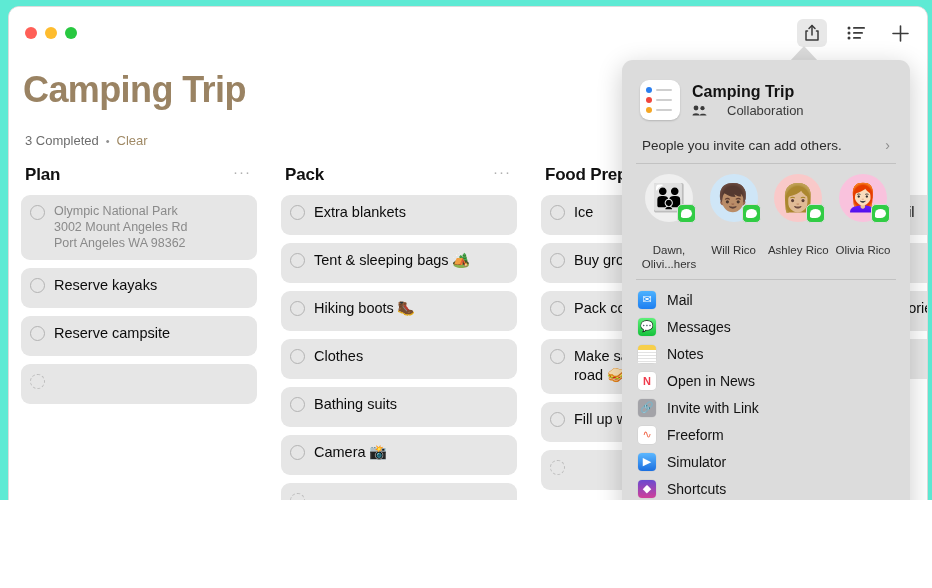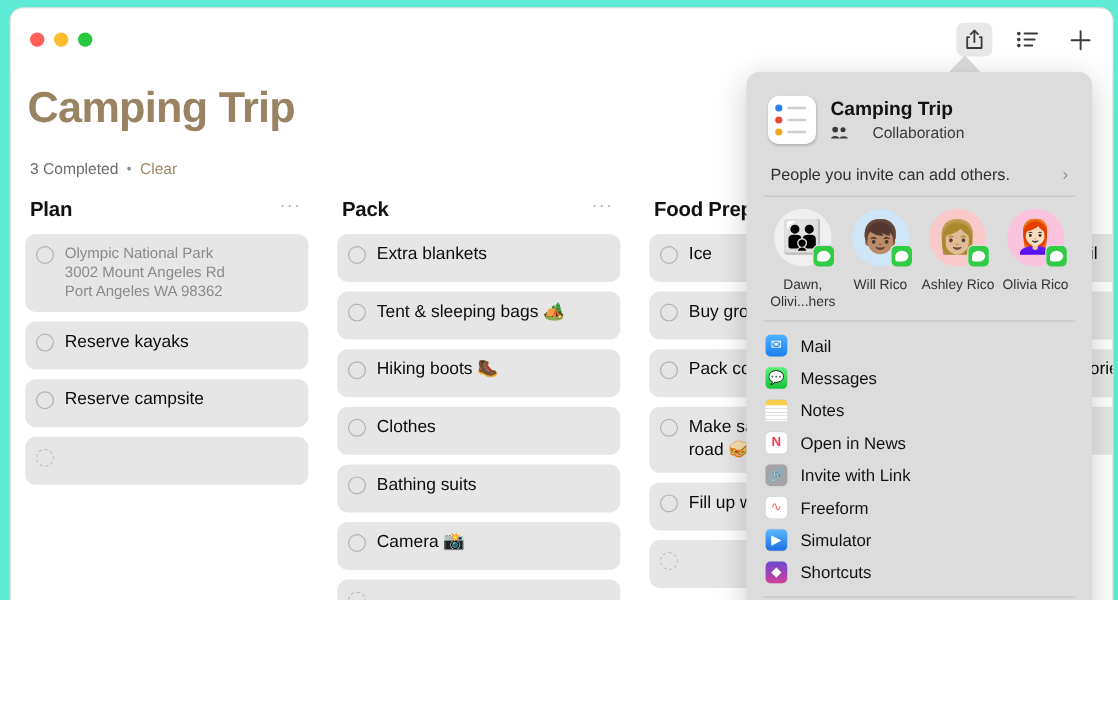--- a/index.html
+++ b/index.html
@@ -182,21 +182,21 @@
   }
   .badge {
     position: absolute; right: -3px; bottom: -1px;
     width: 19px; height: 19px; border-radius: 5px;
     background: #31cc45;
     border: 1.5px solid #dcdcdc;
     display: flex; align-items: center; justify-content: center;
   }
   .bubble { width: 11px; height: 9px; background: #fff; border-radius: 50% 50% 50% 20%; }
   .person-name {
-    font-size: 11.5px; color: #333; line-height: 14px; margin-top: 9px;
+    font-size: 11.5px; color: #333; line-height: 14px; margin-top: 21px;
   }
 
   .menu { padding: 6px 0 0 0; }
   .menu-item {
     display: flex; align-items: center; gap: 11px;
     padding: 4px 16px; height: 27px;
     font-size: 14px; color: #121212;
   }
   .mi-icon {
     width: 18px; height: 18px; border-radius: 4px;

